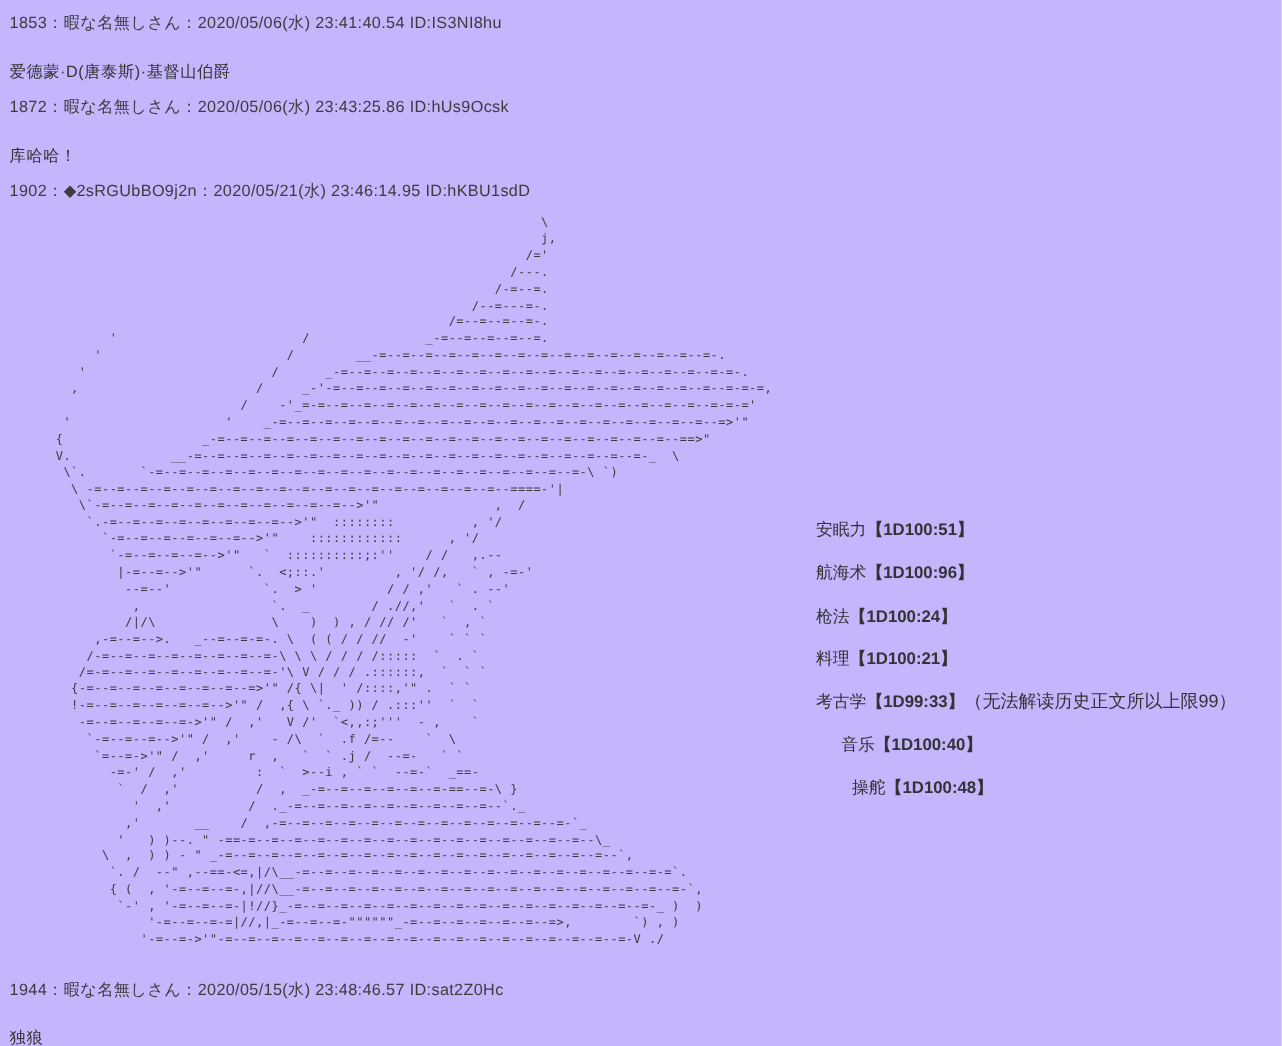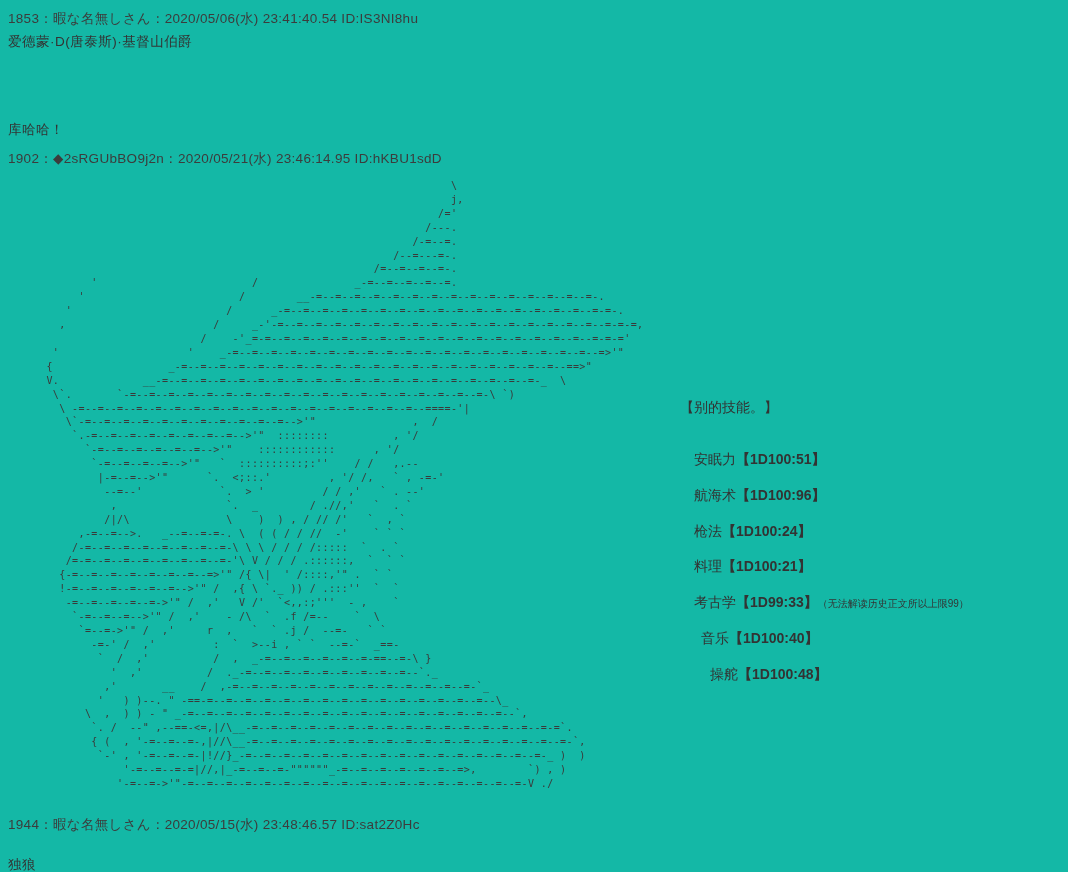--- a/index.html
+++ b/index.html
@@ -1,18 +1,18 @@
 <!DOCTYPE html>
 <html><head>
 <meta charset="utf-8">
 <style>
   html,body { margin:0; padding:0; background:#ffffff; }
   body { font-family:"Liberation Sans","DejaVu Sans",sans-serif; color:#3a3a3a; }
   .page {
-    position:relative; width:1068px; height:872px; background:#14b8a6;
+    position:relative; width:1068px; height:872px; background:#c4b5fd;
     border-right:1px solid #e3e3e3; border-bottom:1px solid #e3e3e3;
     overflow:hidden;
   }
   .post-header {
     position:absolute; left:8px; font-size:13.5px; color:#3c3c3c;
     white-space:pre; letter-spacing:0.3px;
   }
   .post-body {
     position:absolute; left:8px; font-size:13.5px; color:#333333;
     white-space:pre; letter-spacing:0.5px;
@@ -21,36 +21,37 @@
     position:absolute; left:40px; top:179px; margin:0;
     font-family:"DejaVu Sans Mono",monospace; font-size:10px;
     line-height:13.9px; letter-spacing:0.4px; color:#3a3a3a;
     white-space:pre;
   }
   .skills {
     position:absolute; left:680px; top:398px; font-size:14px; color:#333333;
   }
   .skills-title { line-height:18px; white-space:pre; }
   .skills-list { margin-top:34px; }
-  .skill-item { height:35.8px; line-height:18px; white-space:pre; margin-left:14px; }
+  .skill-item { height:35.8px; line-height:18px; white-space:pre; }
   .skill-item:nth-child(6) { margin-left:21px; }
   .skill-item:nth-child(7),
   .skill-item:nth-child(8),
   .skill-item:nth-child(9) { margin-left:30px; }
   .skill-dice { font-weight:bold; }
-  .skill-note { font-size:10px; }
+  .skill-note { font-size:15px; }
 </style>
 </head>
 <body>
 
 <div class="page">
 
   <div class="post-header" style="top:10px">1853：暇な名無しさん：2020/05/06(水) 23:41:40.54 ID:IS3NI8hu</div>
-  <div class="post-body" style="top:33px">爱德蒙·D(唐泰斯)·基督山伯爵</div>
+  <div class="post-body" style="top:51px">爱德蒙·D(唐泰斯)·基督山伯爵</div>
 
+  <div class="post-header" style="top:80px">1872：暇な名無しさん：2020/05/06(水) 23:43:25.86 ID:hUs9Ocsk</div>
   <div class="post-body" style="top:121px">库哈哈！</div>
 
   <div class="post-header" style="top:150px">1902：◆2sRGUbBO9j2n：2020/05/21(水) 23:46:14.95 ID:hKBU1sdD</div>
 
   <pre class="ascii-art" id="ascii-art">                                                                \
                                                                 j,
                                                               /='
                                                             /---.
                                                           /-=--=.
                                                        /--=---=-.
@@ -87,21 +88,20 @@
           ,'       __    /  ,-=--=--=--=--=--=--=--=--=--=--=--=--=-`_
          '   ) )--. " -==-=--=--=--=--=--=--=--=--=--=--=--=--=--=--=--\_
        \  ,  ) ) - " _-=--=--=--=--=--=--=--=--=--=--=--=--=--=--=--=--=--`,
         `. /  --" ,--==-&lt;=,|/\__-=--=--=--=--=--=--=--=--=--=--=--=--=--=--=--=-=`.
         { (  , '-=--=--=-,|//\__-=--=--=--=--=--=--=--=--=--=--=--=--=--=--=--=--=-`,
          `-' , '-=--=--=-|!//}_-=--=--=--=--=--=--=--=--=--=--=--=--=--=--=--=-_ )  )
              '-=--=--=-=|//,|_-=--=--=-""""""_-=--=--=--=--=--=--=&gt;,        `) , )
             '-=--=-&gt;'"-=--=--=--=--=--=--=--=--=--=--=--=--=--=--=--=--=--=-V ./</pre>
 
   <div class="skills">
-    <div class="skills-title">【别的技能。】</div>
     <div class="skills-list" id="skills-list">
         <div class="skill-item"><span class="skill-label">安眠力</span><span class="skill-dice">【1D100:51】</span></div>
         <div class="skill-item"><span class="skill-label">航海术</span><span class="skill-dice">【1D100:96】</span></div>
         <div class="skill-item"><span class="skill-label">枪法</span><span class="skill-dice">【1D100:24】</span></div>
         <div class="skill-item"><span class="skill-label">料理</span><span class="skill-dice">【1D100:21】</span></div>
         <div class="skill-item"><span class="skill-label">考古学</span><span class="skill-dice">【1D99:33】</span><span class="skill-note">（无法解读历史正文所以上限99）</span></div>
         <div class="skill-item"><span class="skill-label">音乐</span><span class="skill-dice">【1D100:40】</span></div>
         <div class="skill-item"><span class="skill-label">操舵</span><span class="skill-dice">【1D100:48】</span></div>
       </div>
   </div>

